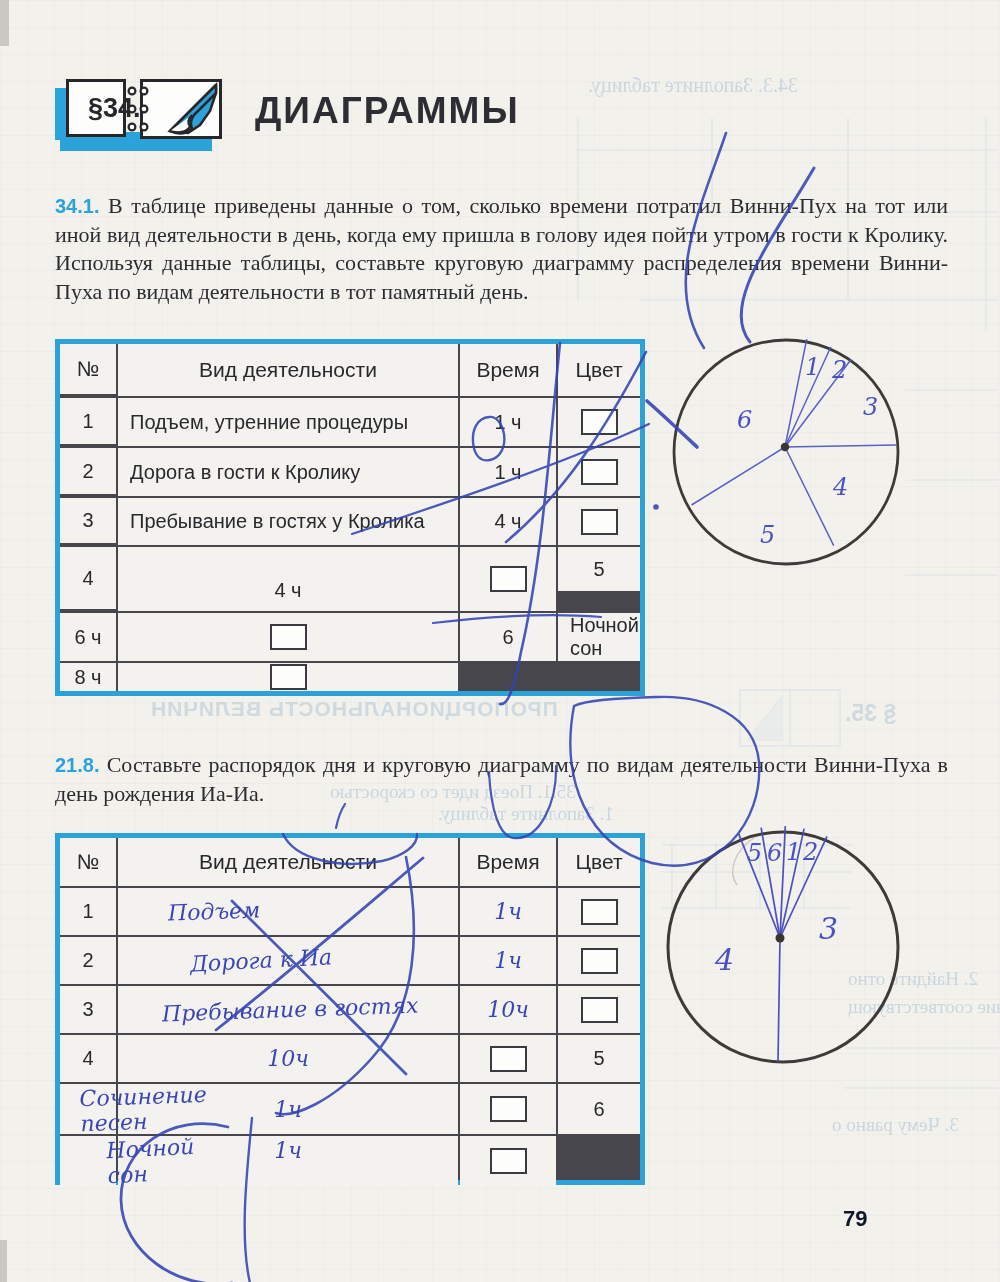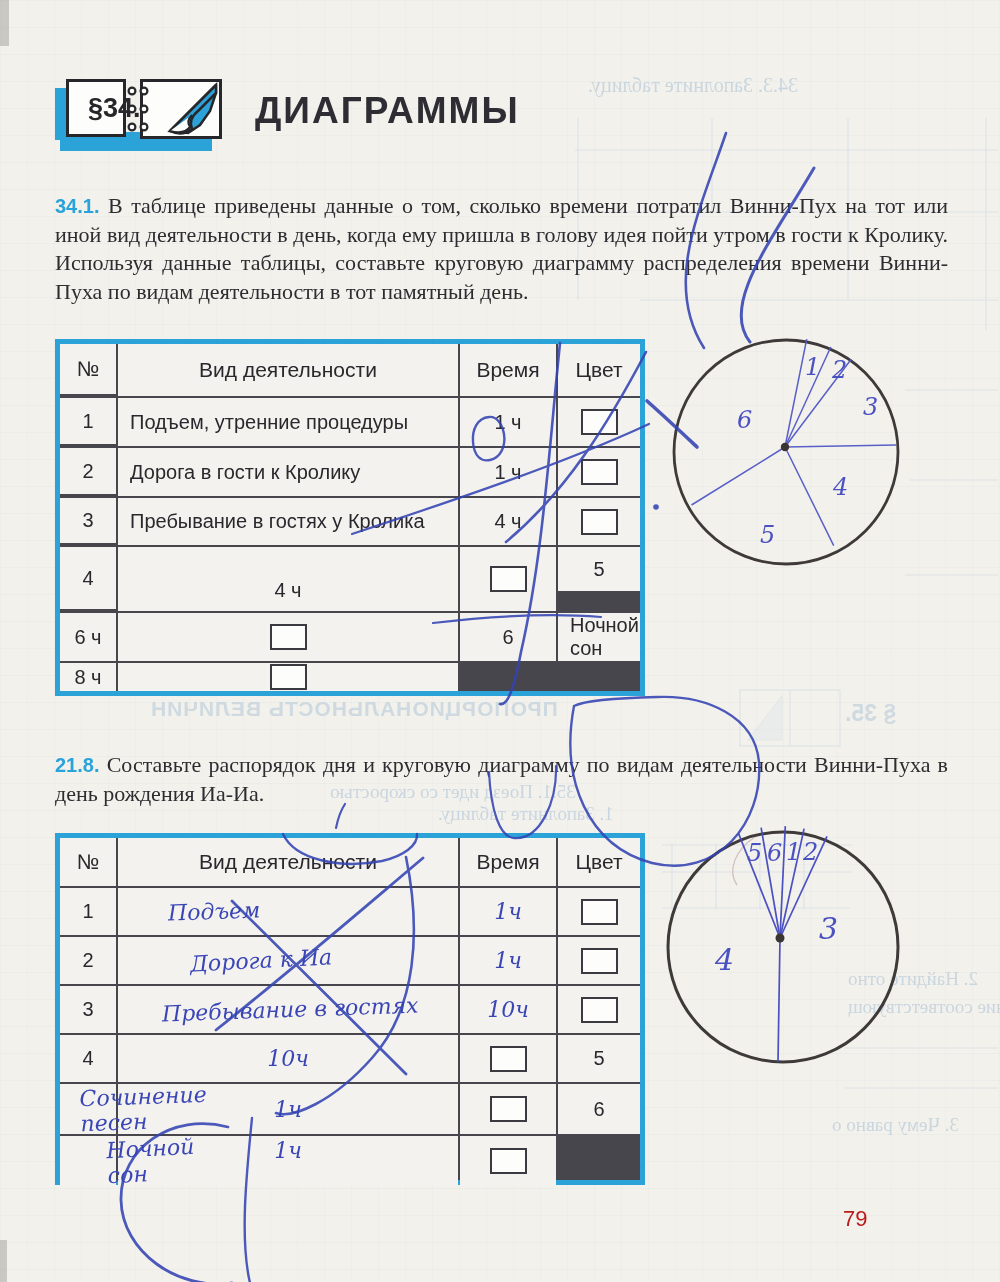--- a/index.html
+++ b/index.html
@@ -46,21 +46,21 @@
   .colorbox{width:37px;height:26px;background:#fdfdfb;border:2.5px solid #3a3a40;box-sizing:border-box;}
 
   
   .hw{font-family:"DejaVu Serif",serif;font-style:italic;color:#3a46b6;font-size:22px;}
 
   
   .pie{position:absolute;z-index:3;}
   .scribbles{position:absolute;inset:0;z-index:4;pointer-events:none;}
   .pie text{font-family:"DejaVu Serif",serif;font-style:italic;fill:#4a52c2;font-size:24px;}
 
-  .page-num{position:absolute;left:843px;top:1206px;font-weight:normal;font-size:22px;color:#b91c1c;z-index:2;}
+  .page-num{position:absolute;left:843px;top:1206px;font-weight:bold;font-size:22px;color:#0f172a;z-index:2;}
 </style>
 </head>
 <body>
 
 <div class="page">
 
   <div class="corner" style="left:0;top:0;width:9px;height:46px;"></div>
   <div class="corner" style="left:0;top:1240px;width:7px;height:42px;"></div>
 
   <div class="ghost-layer">

